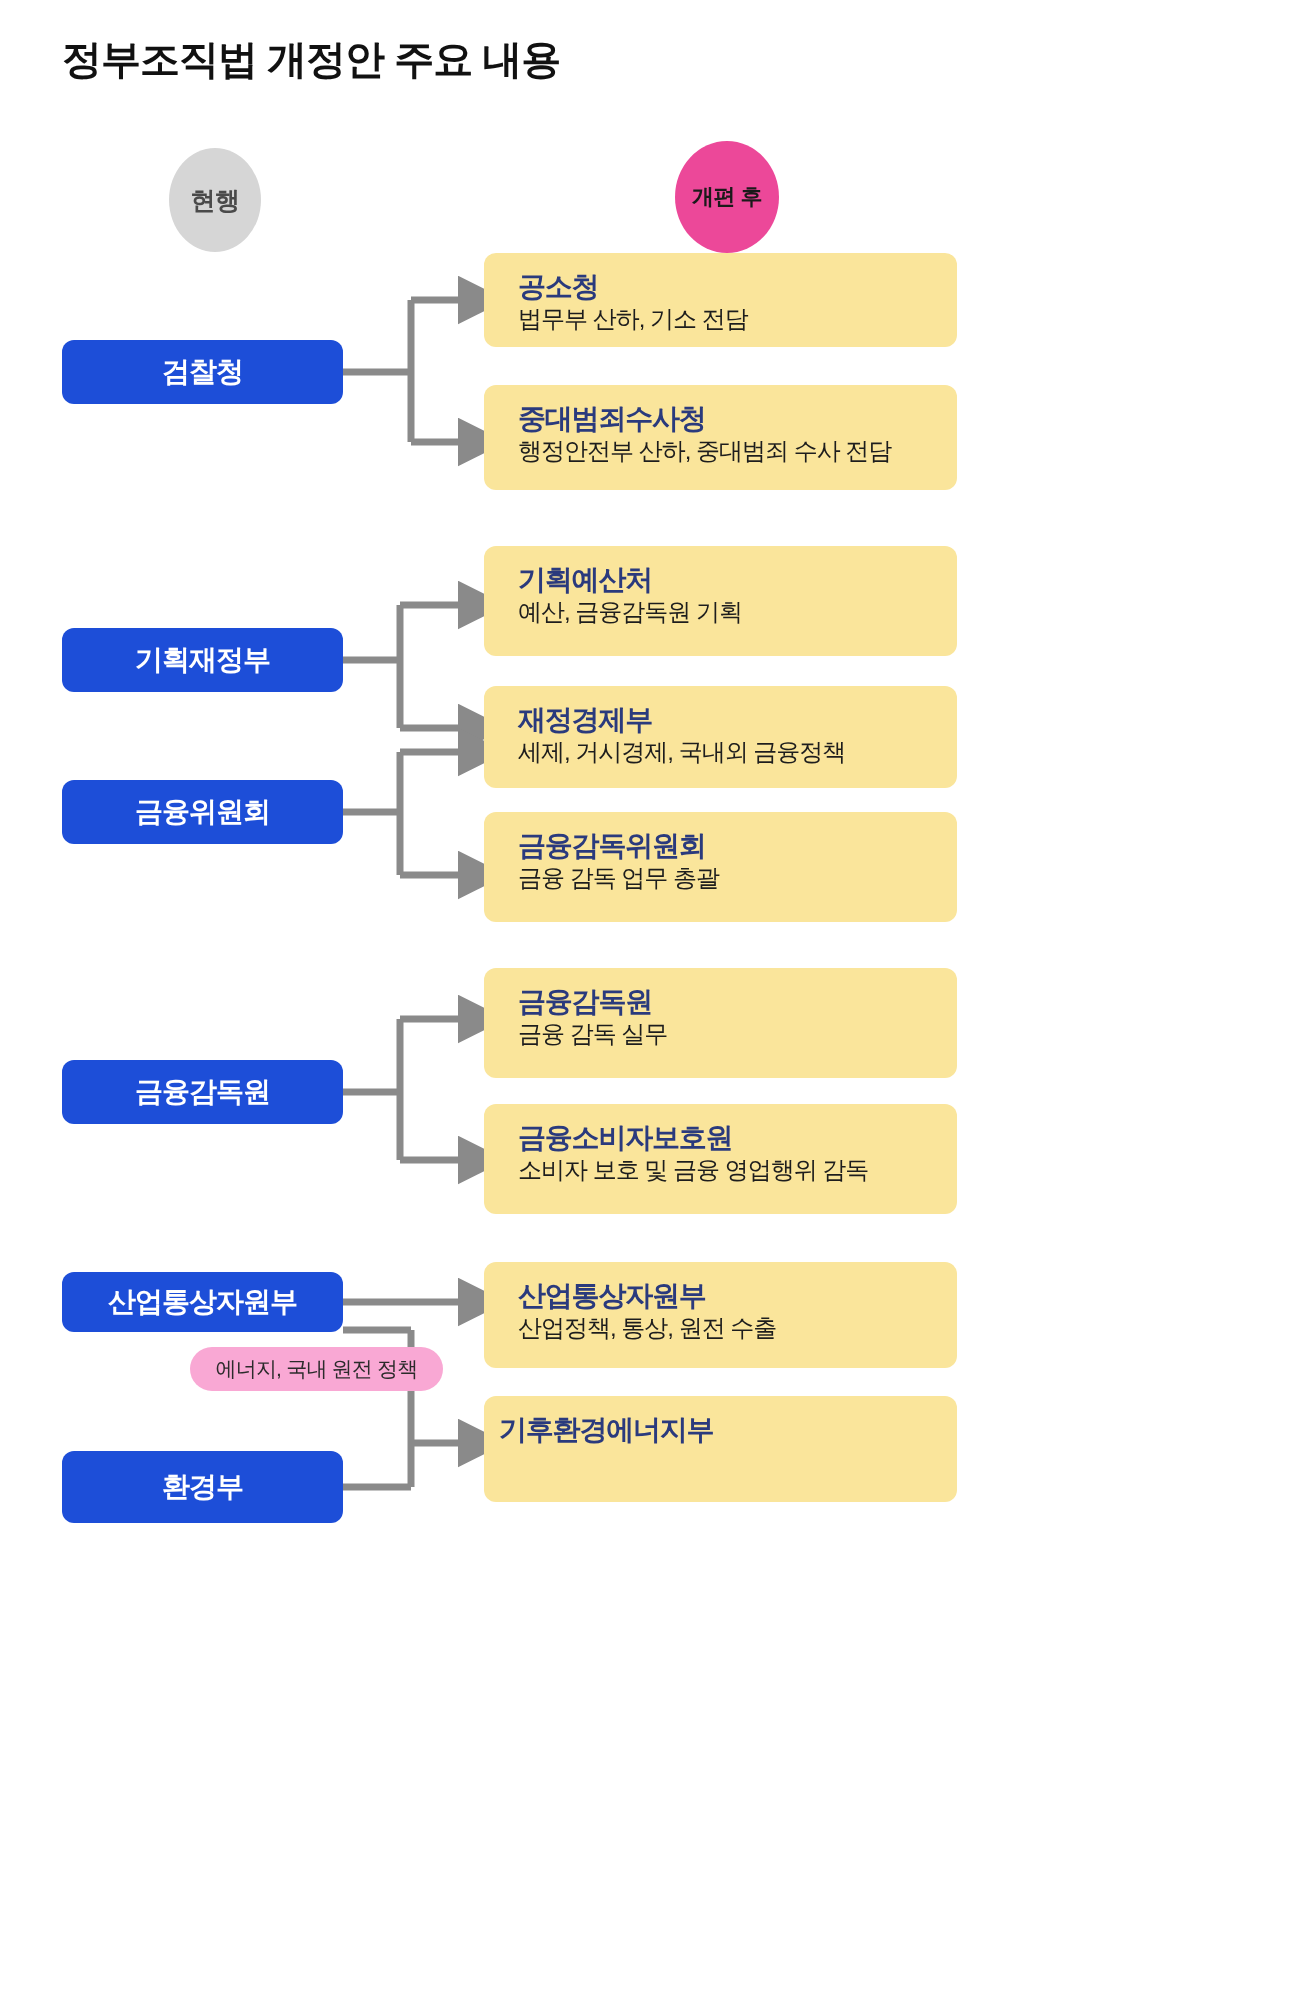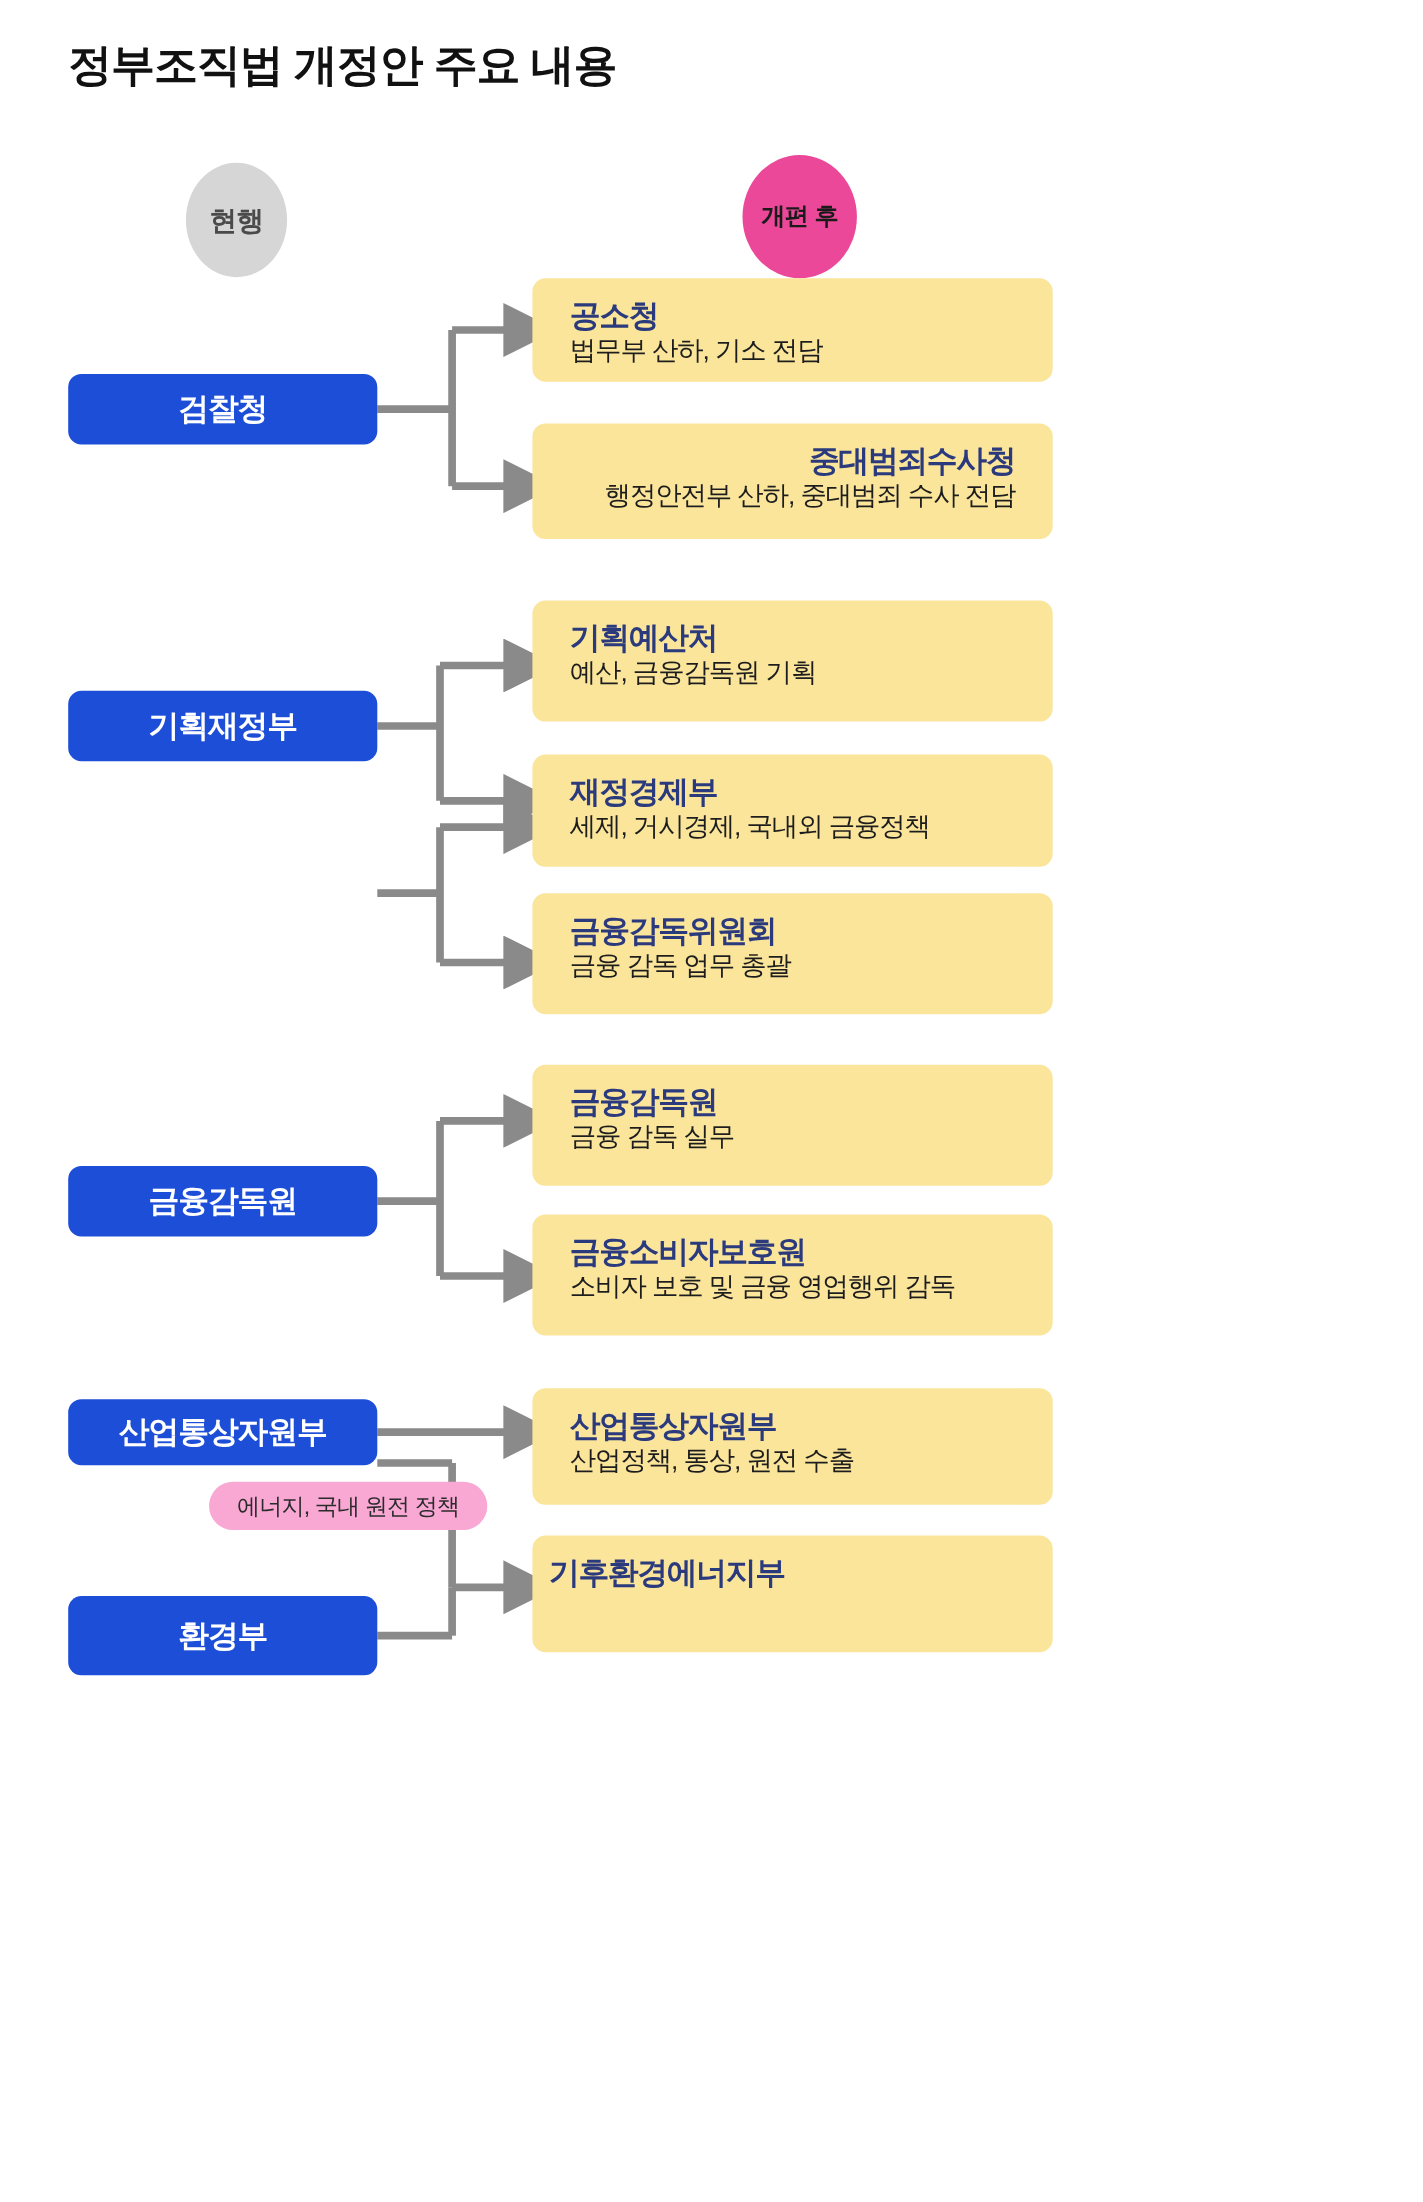--- a/index.html
+++ b/index.html
@@ -121,27 +121,30 @@
 
   <div class="gbox" style="left:62px;top:340px;width:281px;height:64px;">
     <span>검찰청</span>
   </div>
 
   <div class="ybox" style="left:484px;top:253px;width:473px;height:94px;">
     <div class="y-title">공소청</div>
     <div class="y-sub">법무부 산하, 기소 전담</div>
   </div>
 
-  <div class="ybox" style="left:484px;top:385px;width:473px;height:105px;text-align:right;">
+  <div class="ybox" style="left:484px;top:385px;width:473px;height:105px;">
     <div class="y-title">중대범죄수사청</div>
     <div class="y-sub">행정안전부 산하, 중대범죄 수사 전담</div>
   </div>
 
   <div class="gbox" style="left:62px;top:628px;width:281px;height:64px;">
     <span>기획재정부</span>
+  </div>
+  <div class="gbox" style="left:62px;top:780px;width:281px;height:64px;">
+    <span>금융위원회</span>
   </div>
 
   <div class="ybox" style="left:484px;top:546px;width:473px;height:110px;">
     <div class="y-title">기획예산처</div>
     <div class="y-sub">예산, 금융감독원 기획</div>
   </div>
 
   <div class="ybox" style="left:484px;top:686px;width:473px;height:102px;">
     <div class="y-title">재정경제부</div>
     <div class="y-sub">세제, 거시경제, 국내외 금융정책</div>

